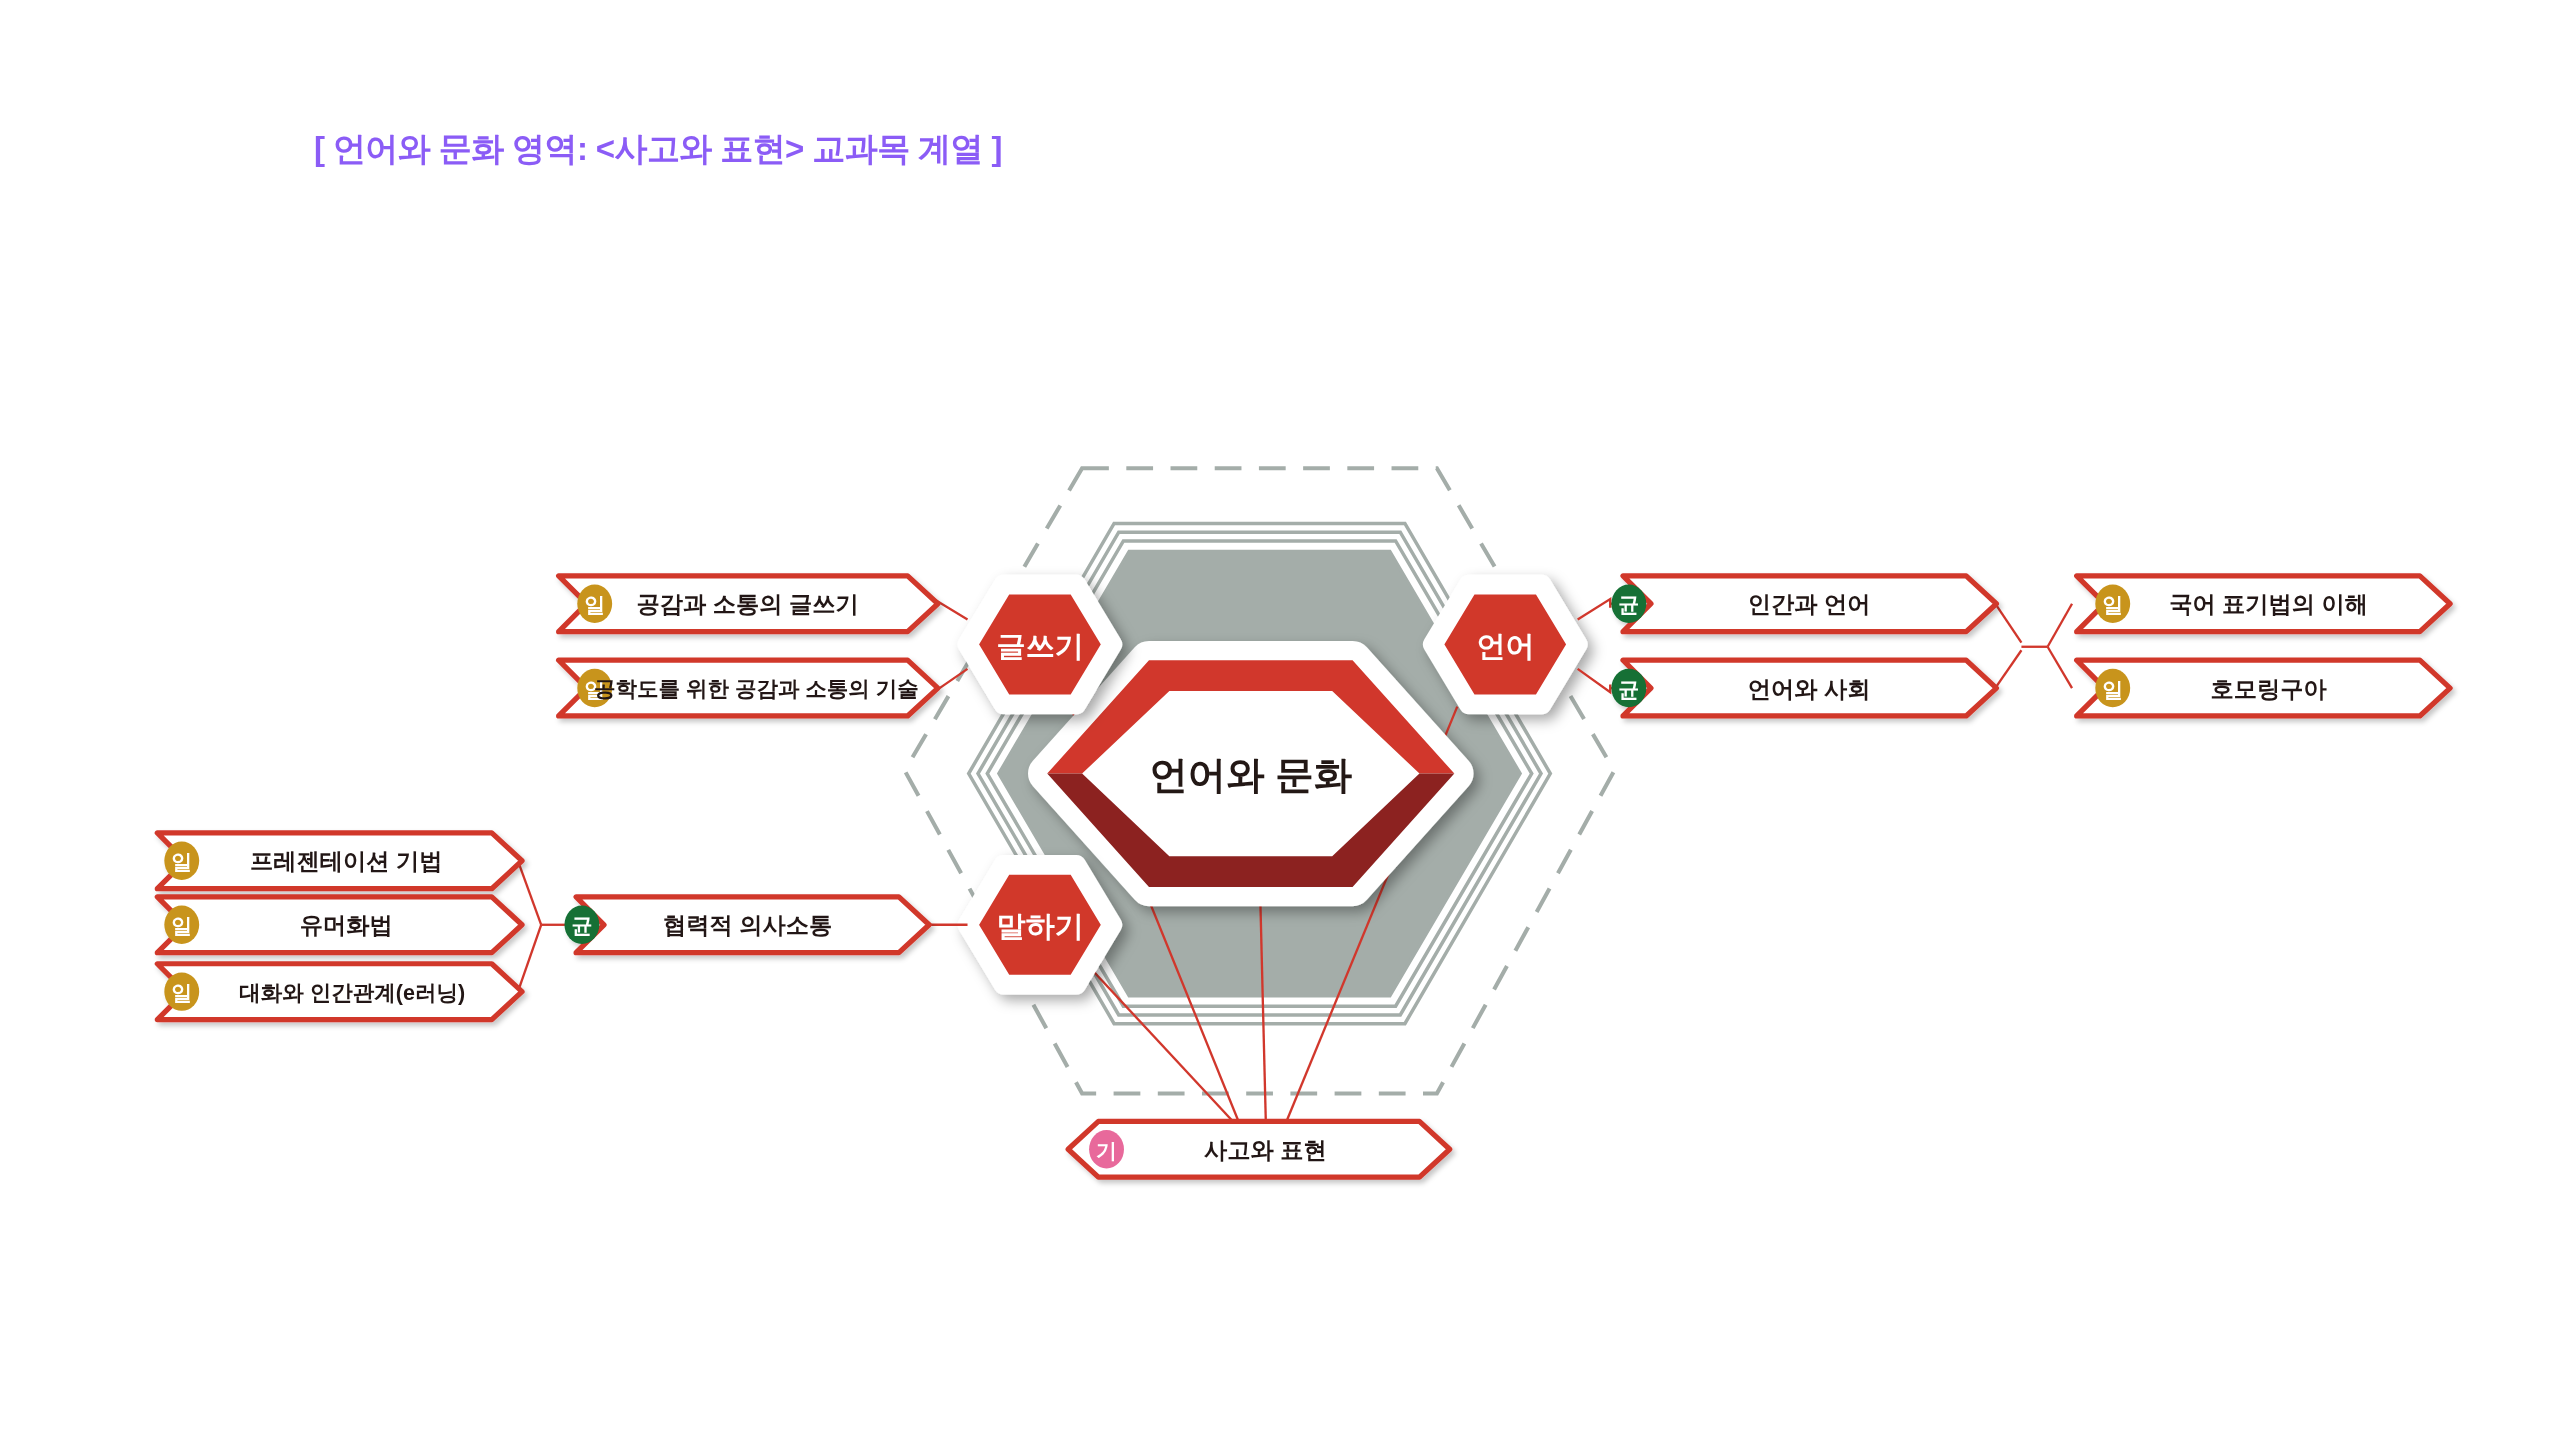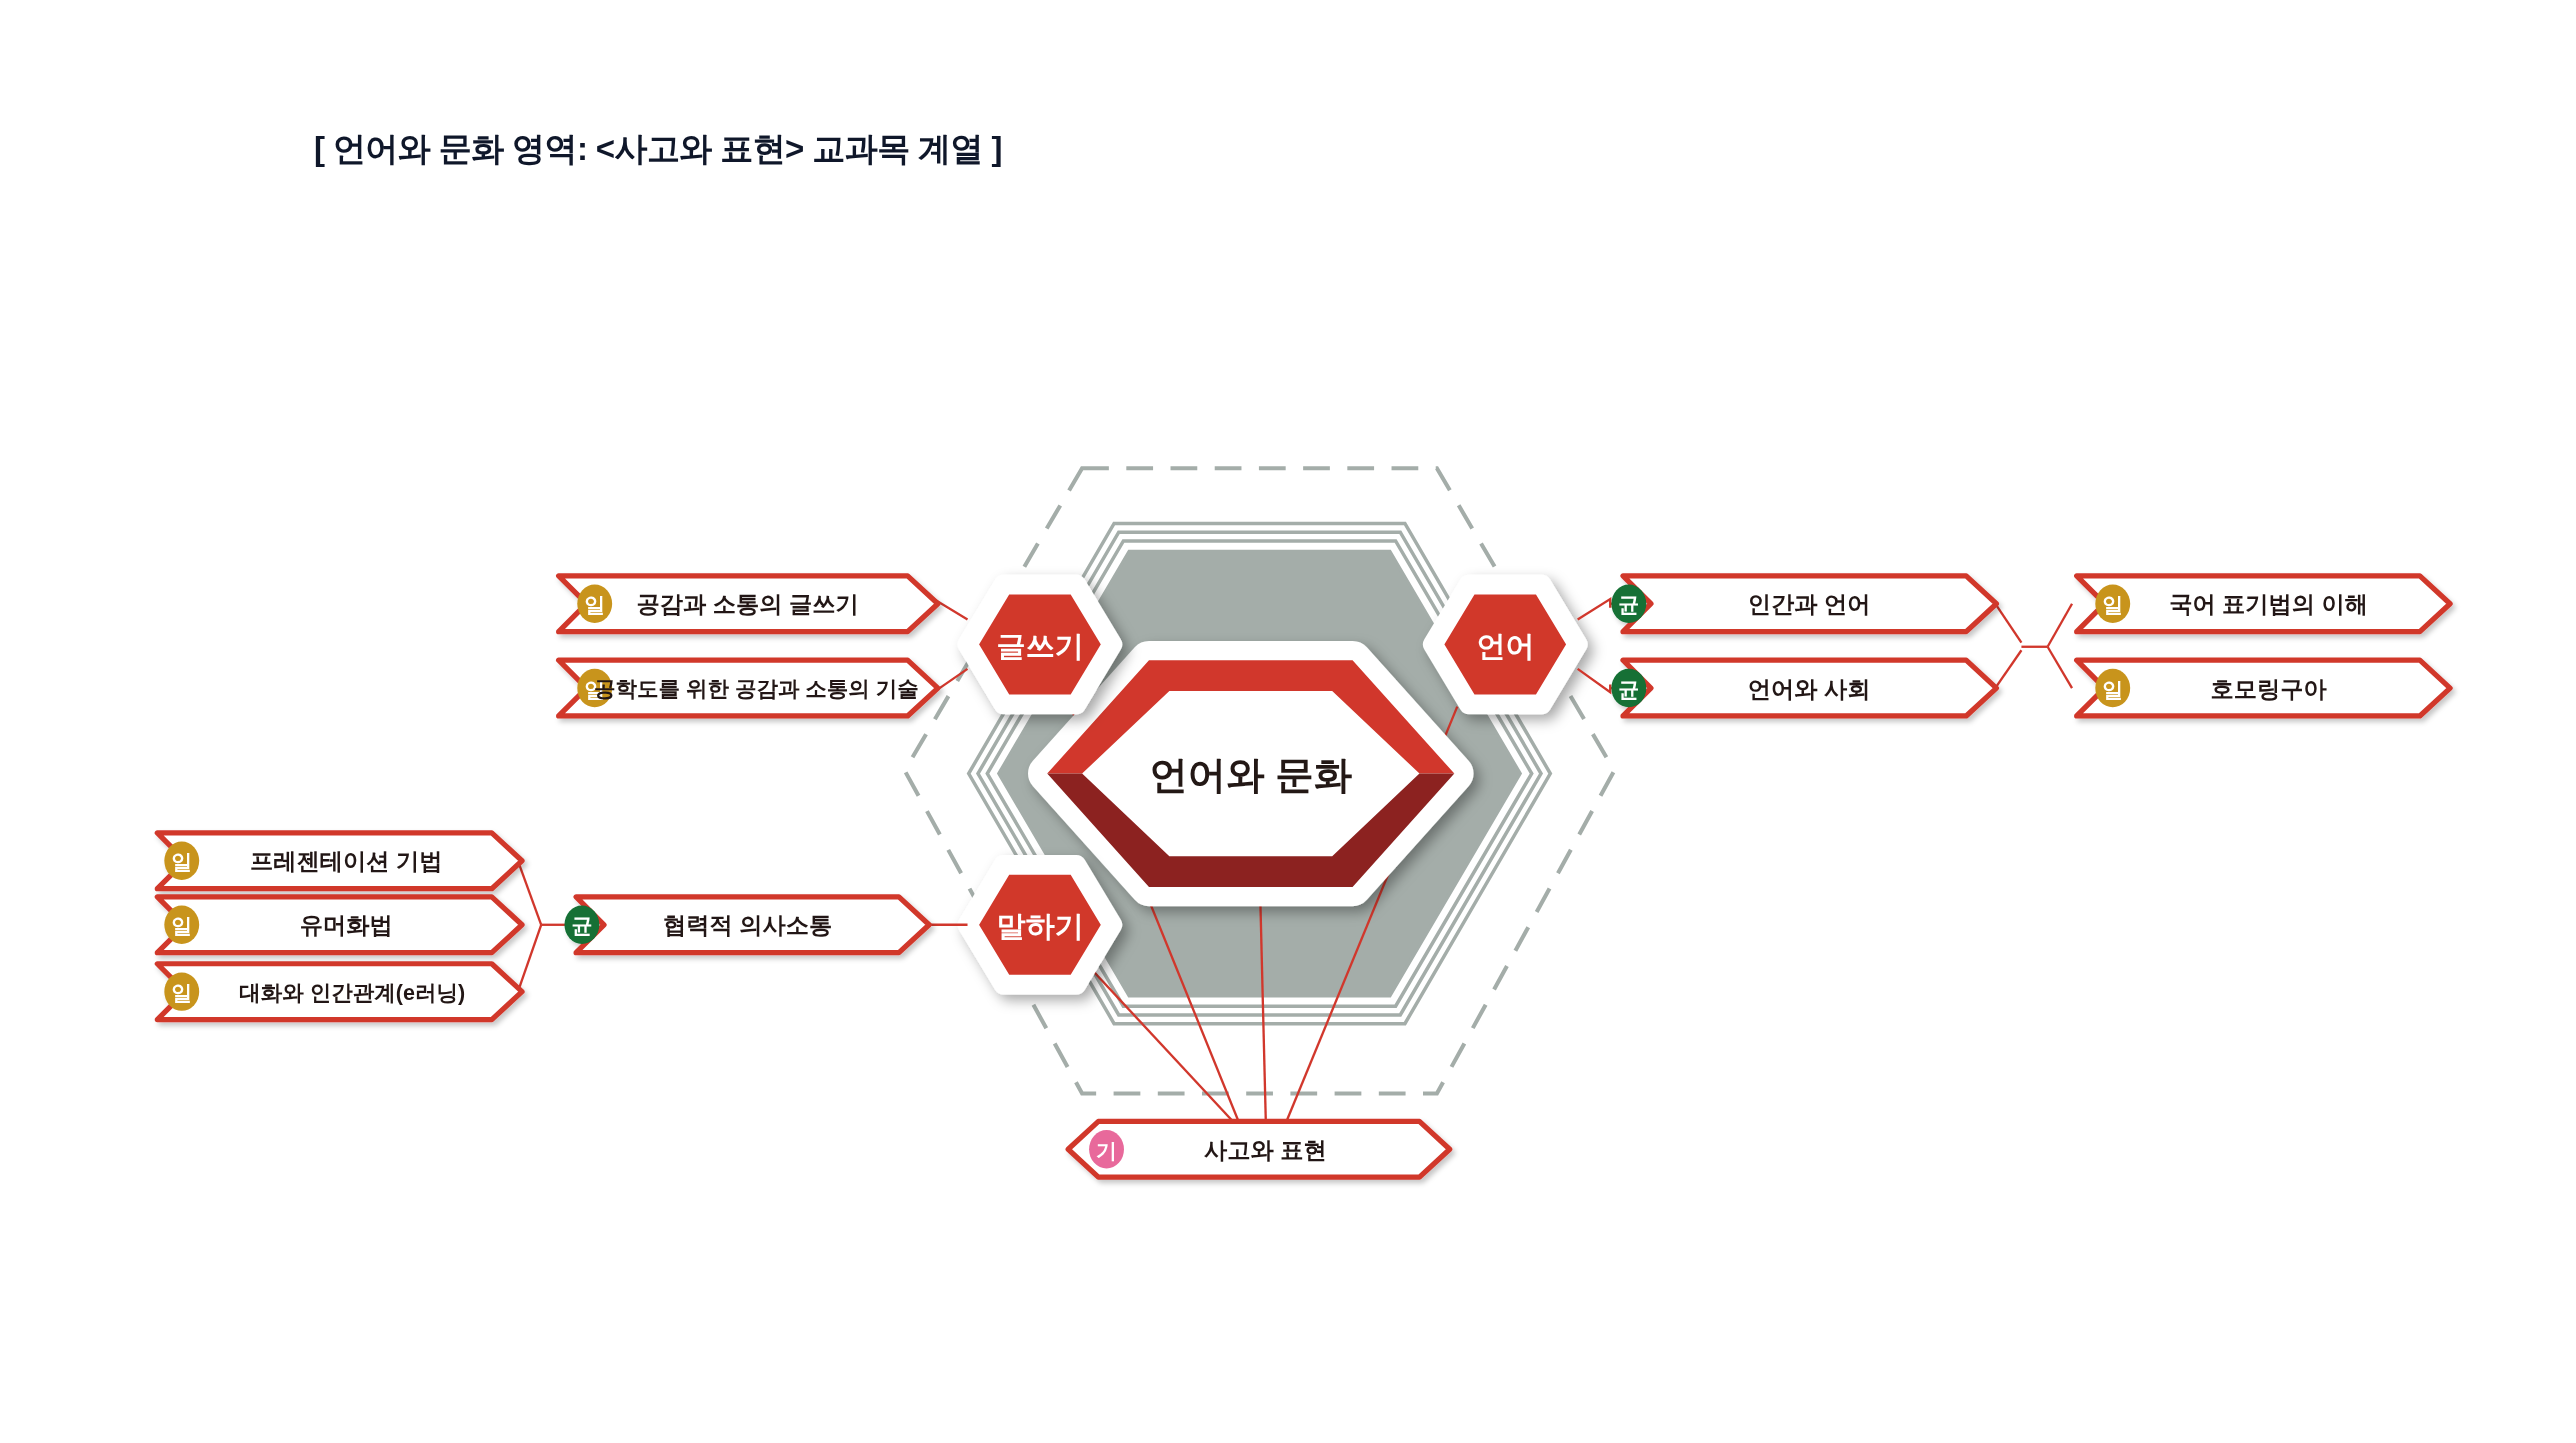--- a/index.html
+++ b/index.html
@@ -3,21 +3,21 @@
 <meta charset="utf-8">
 <style>
   html,body{margin:0;padding:0;background:#ffffff;}
   body{
     width:2576px;height:1443px;
     font-family:"Liberation Sans","DejaVu Sans",sans-serif;
     overflow:hidden;position:relative;
   }
   #page-title{
     position:absolute;left:314px;top:127px;
-    font-size:33px;font-weight:700;color:#0f172a;
+    font-size:33px;font-weight:700;color:#8b5cf6;
     letter-spacing:-0.6px;white-space:nowrap;
   }
   #diagram{position:absolute;left:0;top:0;width:2576px;height:1443px;}
   svg{display:block;}
   .pill-label{
     font-size:40px;font-weight:700;fill:#231815;
     dominant-baseline:middle;
   }
   .pill-label.sm{font-size:37px;}
   .badge-txt{

